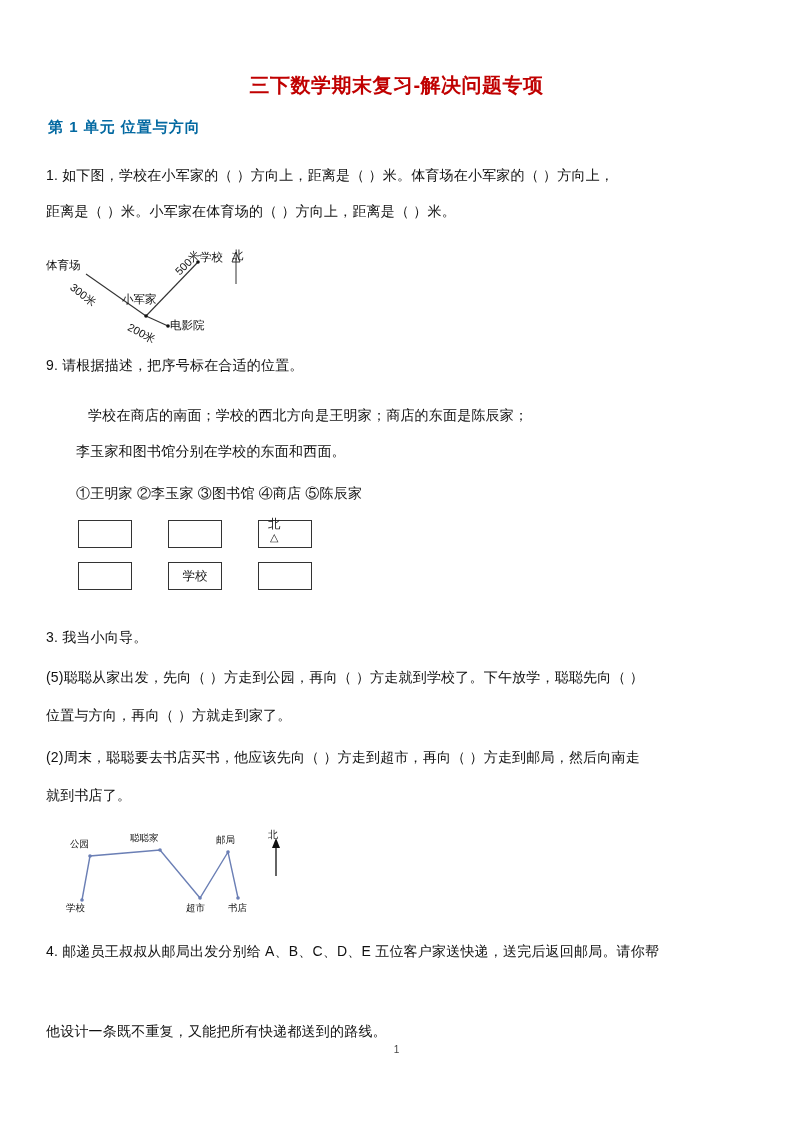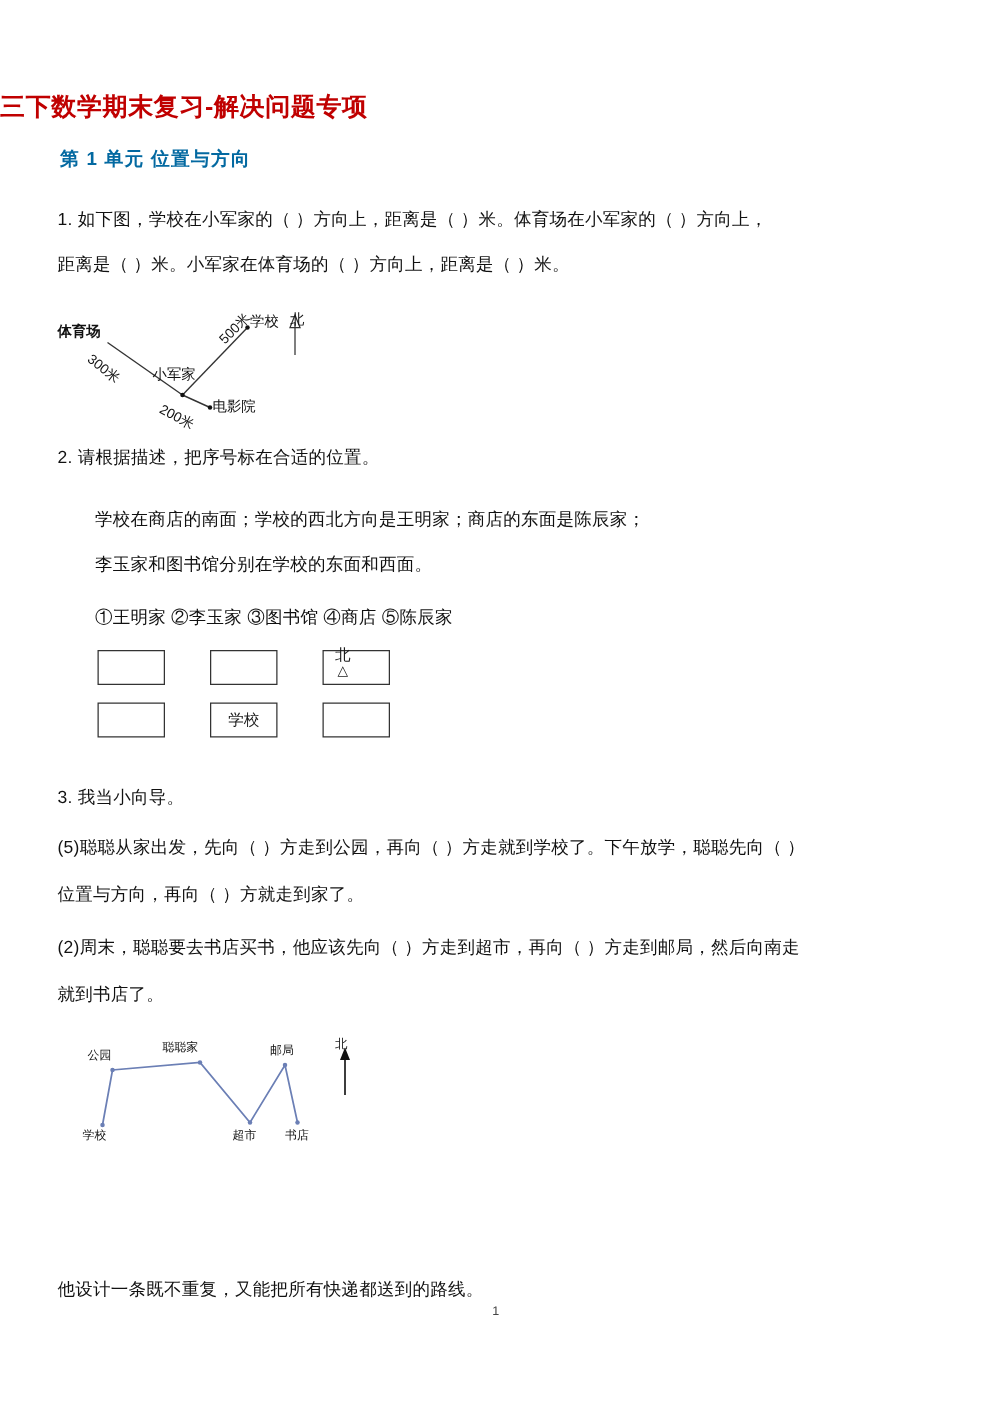--- a/index.html
+++ b/index.html
@@ -19,20 +19,21 @@
     left: 0; top: 0;
     width: 793px;
     height: 1122px;
     padding: 0;
     box-sizing: border-box;
   }
   .title {
     position: absolute;
     left: 0; top: 72px;
     width: 793px;
+    text-align: center;
     font-size: 20px;
     font-weight: bold;
     color: #c00000;
     letter-spacing: 0.5px;
   }
   .unit-heading {
     position: absolute;
     left: 48px; top: 118px;
     font-size: 15px;
     font-weight: bold;
@@ -142,32 +143,32 @@
 
       <line x1="100" y1="72" x2="122" y2="82" stroke="#333" stroke-width="1.1"></line>
 
       <circle cx="152" cy="18" r="1.8" fill="#111"></circle>
       <circle cx="100" cy="72" r="1.8" fill="#111"></circle>
       <circle cx="122" cy="82" r="1.8" fill="#111"></circle>
 
       <line x1="190" y1="40" x2="190" y2="14" stroke="#333" stroke-width="1"></line>
       <polygon points="190,8 186,18 194,18" fill="none" stroke="#333" stroke-width="1"></polygon>
     </svg>
-    <span class="lbl" style="left:0px; top:14px;font-weight:bold;">体育场</span>
+    <span class="lbl" style="left:0px; top:14px;">体育场</span>
     <span class="lbl" style="left:154px; top:6px;">学校</span>
     <span class="lbl" style="left:76px; top:48px;">小军家</span>
     <span class="lbl" style="left:124px; top:74px;">电影院</span>
     <span class="lbl" style="left:186px; top:4px;">北</span>
     <span class="rot" style="left:126px; top:24px; transform:rotate(-45deg); transform-origin:left top;">500米</span>
     <span class="rot" style="left:30px; top:36px; transform:rotate(38deg); transform-origin:left top;">300米</span>
     <span class="rot" style="left:86px; top:76px; transform:rotate(28deg); transform-origin:left top;">200米</span>
   </div>
 
-  <div class="q q-wide" style="top:350px;">2. 请根据描述，把序号标在合适的位置。</div>
-  <div class="q indent" style="top:400px; width:660px;">学校在商店的南面；学校的西北方向是王明家；商店的东面是陈辰家；</div>
+  <div class="q q-wide" style="top:350px;">9. 请根据描述，把序号标在合适的位置。</div>
+  <div class="q indent" style="top:400px; width:660px;margin-left:12px;">学校在商店的南面；学校的西北方向是王明家；商店的东面是陈辰家；</div>
   <div class="q indent" style="top:436px; width:660px;">李玉家和图书馆分别在学校的东面和西面。</div>
   <div class="q indent" style="top:478px; width:660px;">①王明家  ②李玉家  ③图书馆  ④商店  ⑤陈辰家</div>
 
   <div class="boxgrid">
     <div class="boxrow">
       <div class="cell"></div>
       <div class="cell"></div>
       <div class="cell"></div>
     </div>
     <div class="boxrow">
@@ -204,16 +205,17 @@
     </svg>
     <span class="lbl" style="left:10px; top:10px;">公园</span>
     <span class="lbl" style="left:70px; top:4px;">聪聪家</span>
     <span class="lbl" style="left:156px; top:6px;">邮局</span>
     <span class="lbl" style="left:6px; top:74px;">学校</span>
     <span class="lbl" style="left:126px; top:74px;">超市</span>
     <span class="lbl" style="left:168px; top:74px;">书店</span>
     <span class="north">北</span>
   </div>
 
+  <div class="q q-wide" style="top:936px;">4. 邮递员王叔叔从邮局出发分别给 A、B、C、D、E 五位客户家送快递，送完后返回邮局。请你帮</div>
   <div class="q q-wide" style="top:1016px;">他设计一条既不重复，又能把所有快递都送到的路线。</div>
 
   <div class="pagenum">1</div>
 </div>
 
 </body></html>

